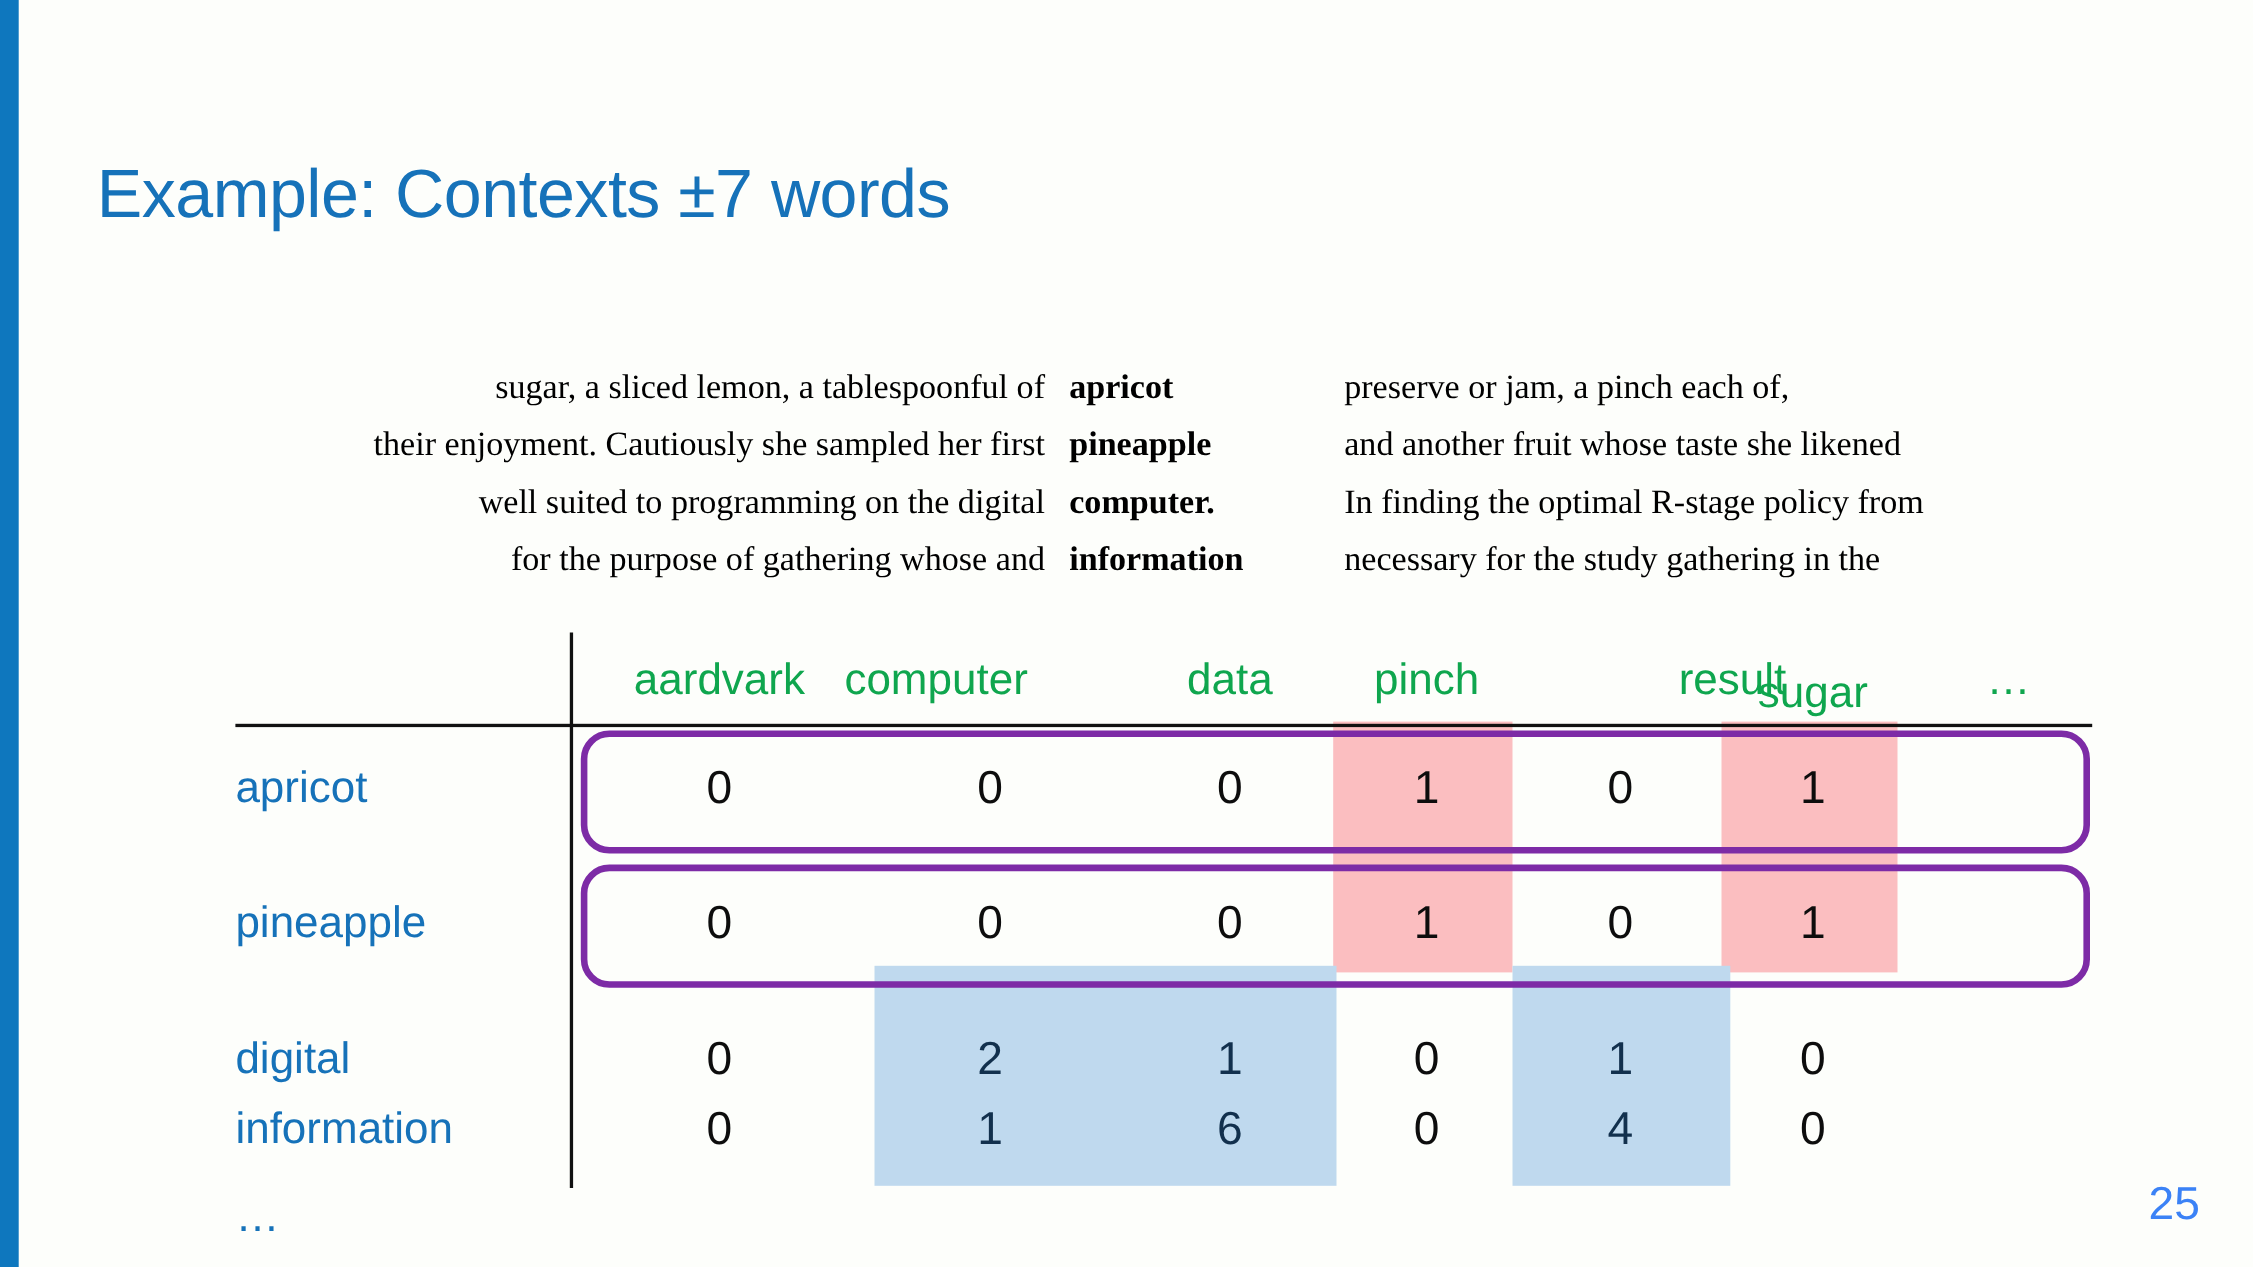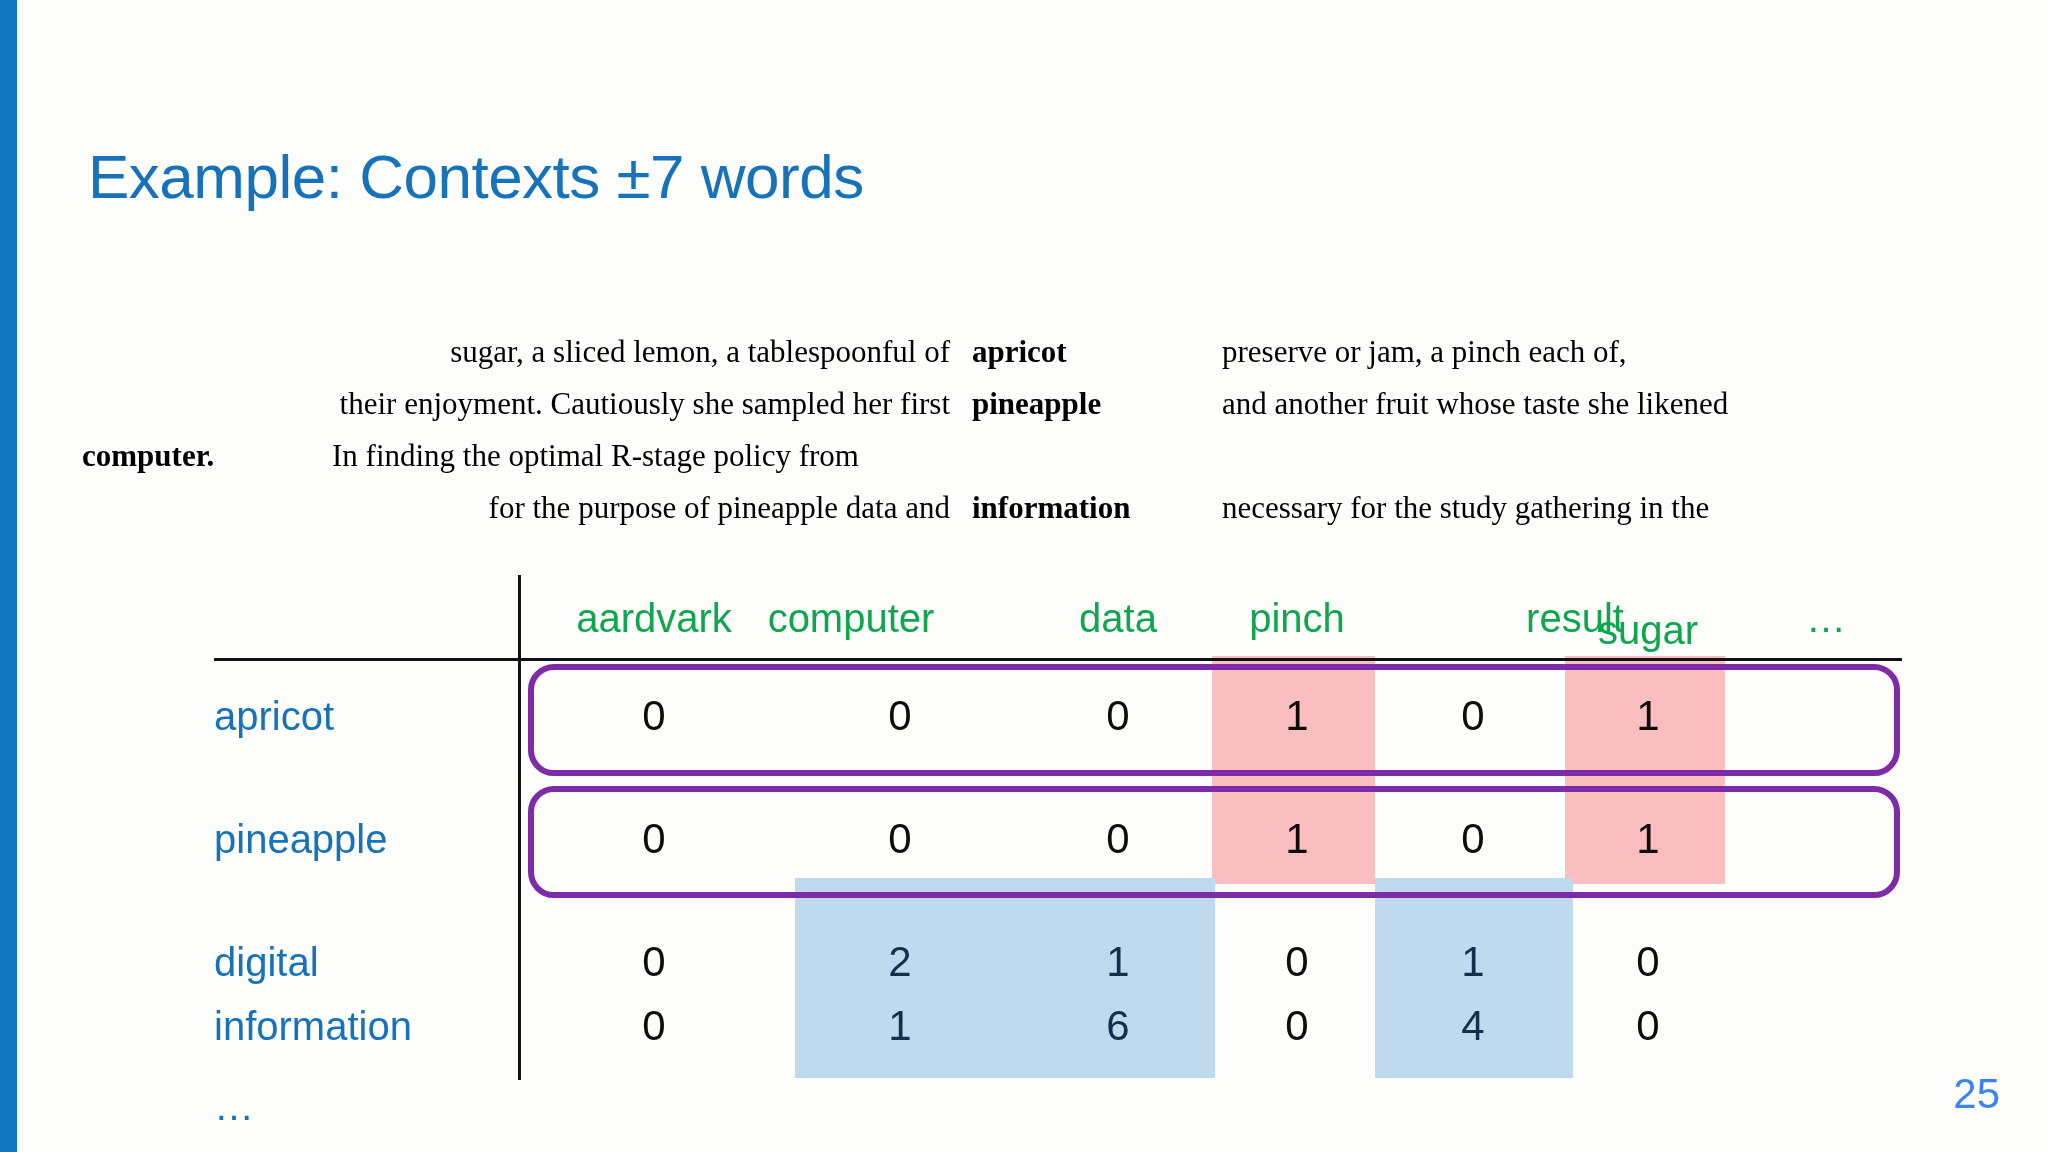--- a/index.html
+++ b/index.html
@@ -128,26 +128,27 @@
       <div class="kwic-right">preserve or jam, a pinch each of,</div>
     </div>
 
     <div class="kwic-row">
       <div class="kwic-left">their enjoyment. Cautiously she sampled her first</div>
       <div class="kwic-key">pineapple</div>
       <div class="kwic-right">and another fruit whose taste she likened</div>
     </div>
 
     <div class="kwic-row">
+      <div class="kwic-left">well suited to programming on the digital</div>
       <div class="kwic-key">computer.</div>
       <div class="kwic-right">In finding the optimal R-stage policy from</div>
     </div>
 
     <div class="kwic-row">
-      <div class="kwic-left">for the purpose of pineapple data and</div>
+      <div class="kwic-left">for the purpose of gathering whose and</div>
       <div class="kwic-key">information</div>
       <div class="kwic-right">necessary for the study gathering in the</div>
     </div>
 
   </div>
 
   <div class="matrix">
 
     <div class="hl hl-pink" style="left:1212px;top:96px;width:163px;height:228px;"></div>
     <div class="hl hl-pink" style="left:1565px;top:96px;width:160px;height:228px;"></div>

